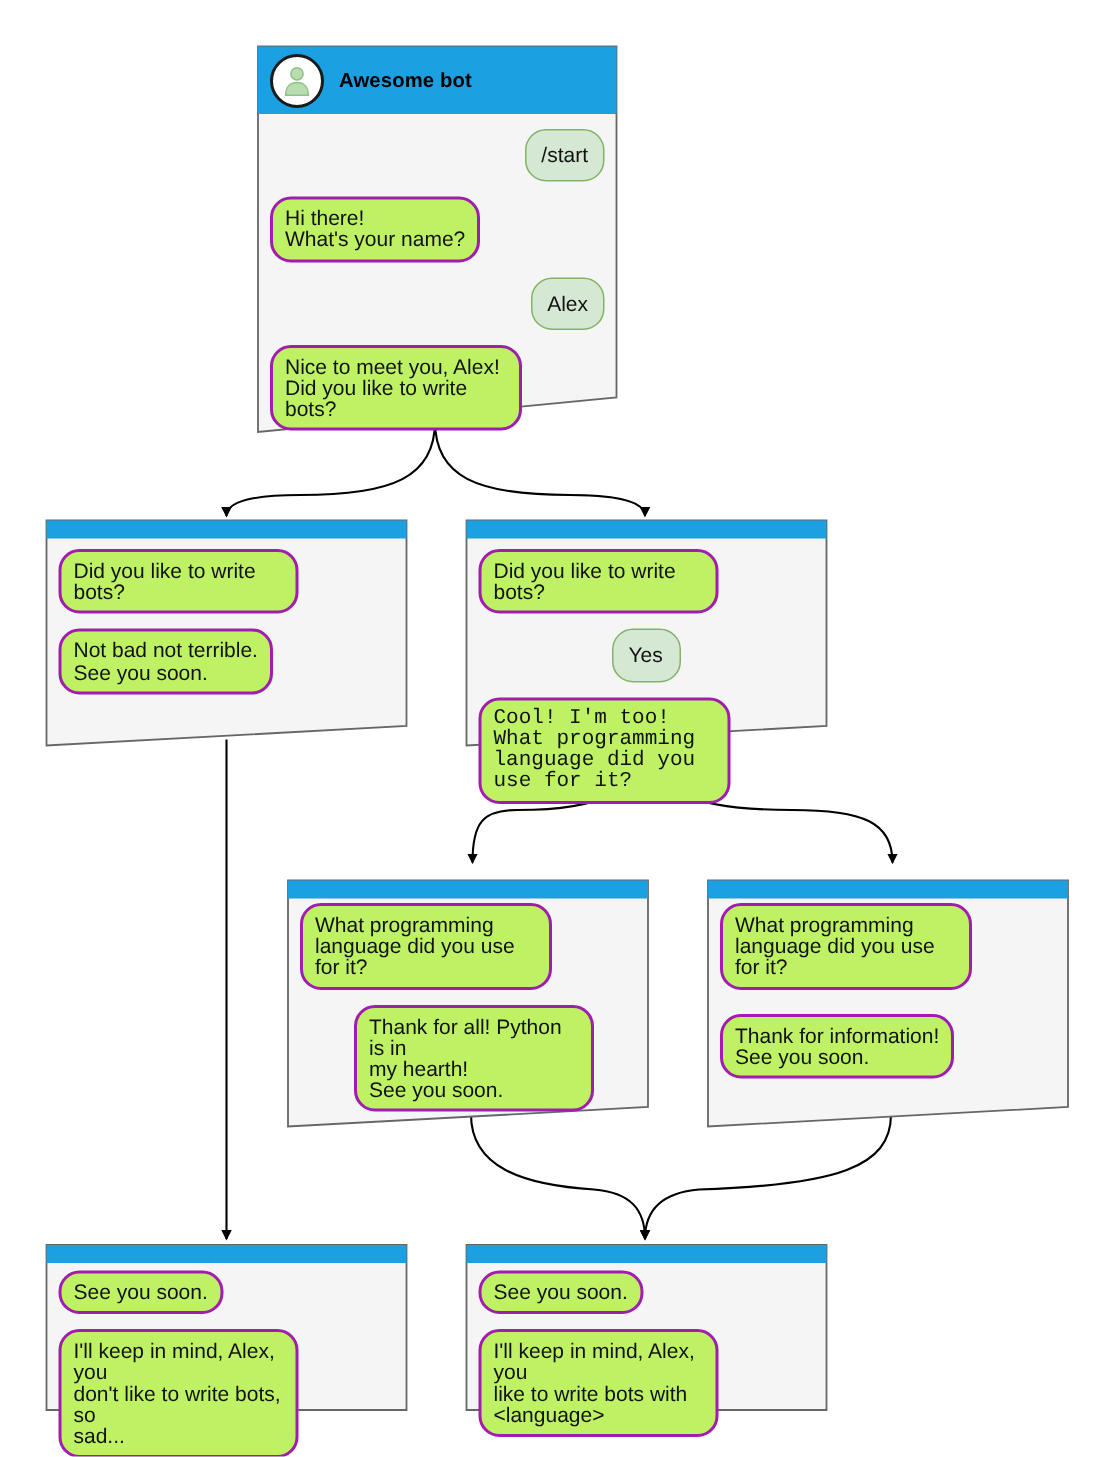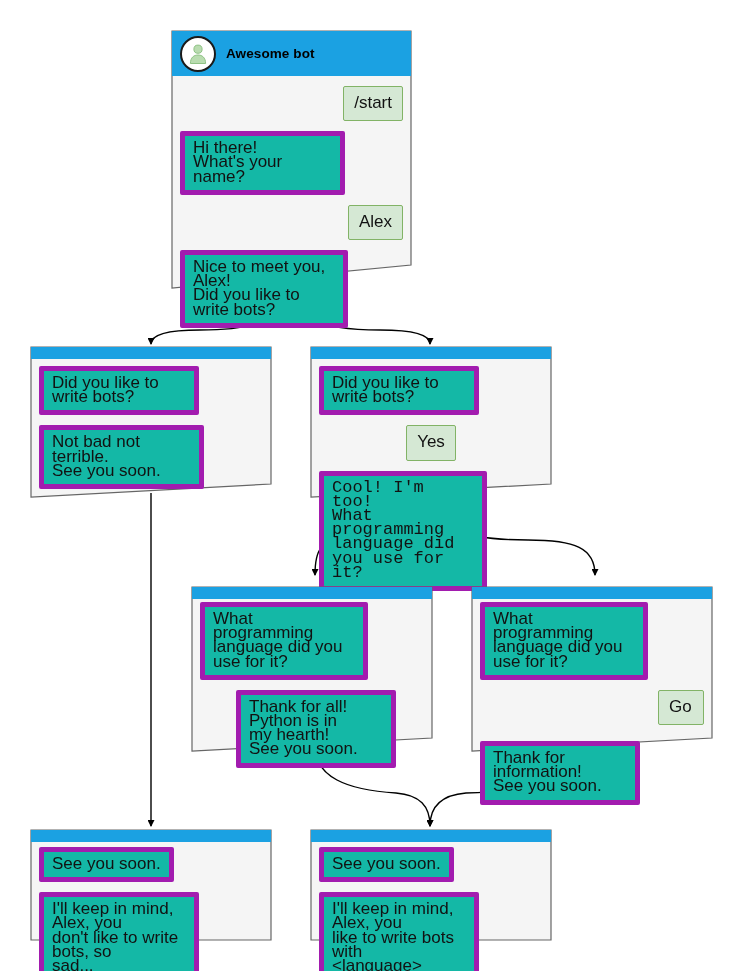--- a/index.html
+++ b/index.html
@@ -86,31 +86,31 @@
     box-sizing: border-box;
   }
   .msg-row {
     display: flex;
     margin-bottom: 10px;
   }
   .msg-row.left  { justify-content: flex-start; }
   .msg-row.right { justify-content: flex-end; }
   .bubble {
     box-sizing: border-box;
-    border-radius: 2px;
+    border-radius: 14px;
     padding: 5px 8px 6px 8px;
-    font-size: 17px;
+    font-size: 14px;
     line-height: 14.2px;
     color: #121212;
     white-space: pre-line;
     max-width: 165px;
   }
   .bubble.bot {
-    background: #14b8a6;
-    border: 5px solid #a21caf;
+    background: #bef264;
+    border: 2px solid #a21caf;
   }
   .bubble.user {
     background: #d5e8d4;
     border: 1px solid #82b366;
     min-width: 46px;
     text-align: left;
     padding: 9px 9px 10px 9px;
   }
   .bubble.user.pad-small { padding: 9px 10px 10px 10px; }
 </style>
@@ -243,23 +243,20 @@
       <polygon points="3,2 243,2 243,153 3,166" fill="#f5f5f5" stroke="#666666" stroke-width="1.2"></polygon>
       <rect x="3" y="2" width="240" height="12" fill="#1ba1e2"></rect>
     </svg>
     <div class="node-content" style="left:3px; top:2px; width:240px;">
       <div class="node-header"></div>
       <div class="chat-body" style="padding-top:2px;">
         <div class="msg-row left">
           <div class="bubble bot" style="max-width:168px;">What programming
 language did you use for it?</div>
         </div>
-        <div class="msg-row right" style="margin-top:8px;">
-          <div class="bubble user pad-small">Go</div>
-        </div>
         <div class="msg-row left" style="margin-top:16px;">
           <div class="bubble bot" style="max-width:160px;">Thank for information!
 See you soon.</div>
         </div>
       </div>
     </div>
   </div>
 
   <div class="node" style="left:28px; top:828px; width:248px; height:115px;">
     <svg class="node-shape" viewBox="0 0 248 115" width="248" height="115" preserveAspectRatio="none">

